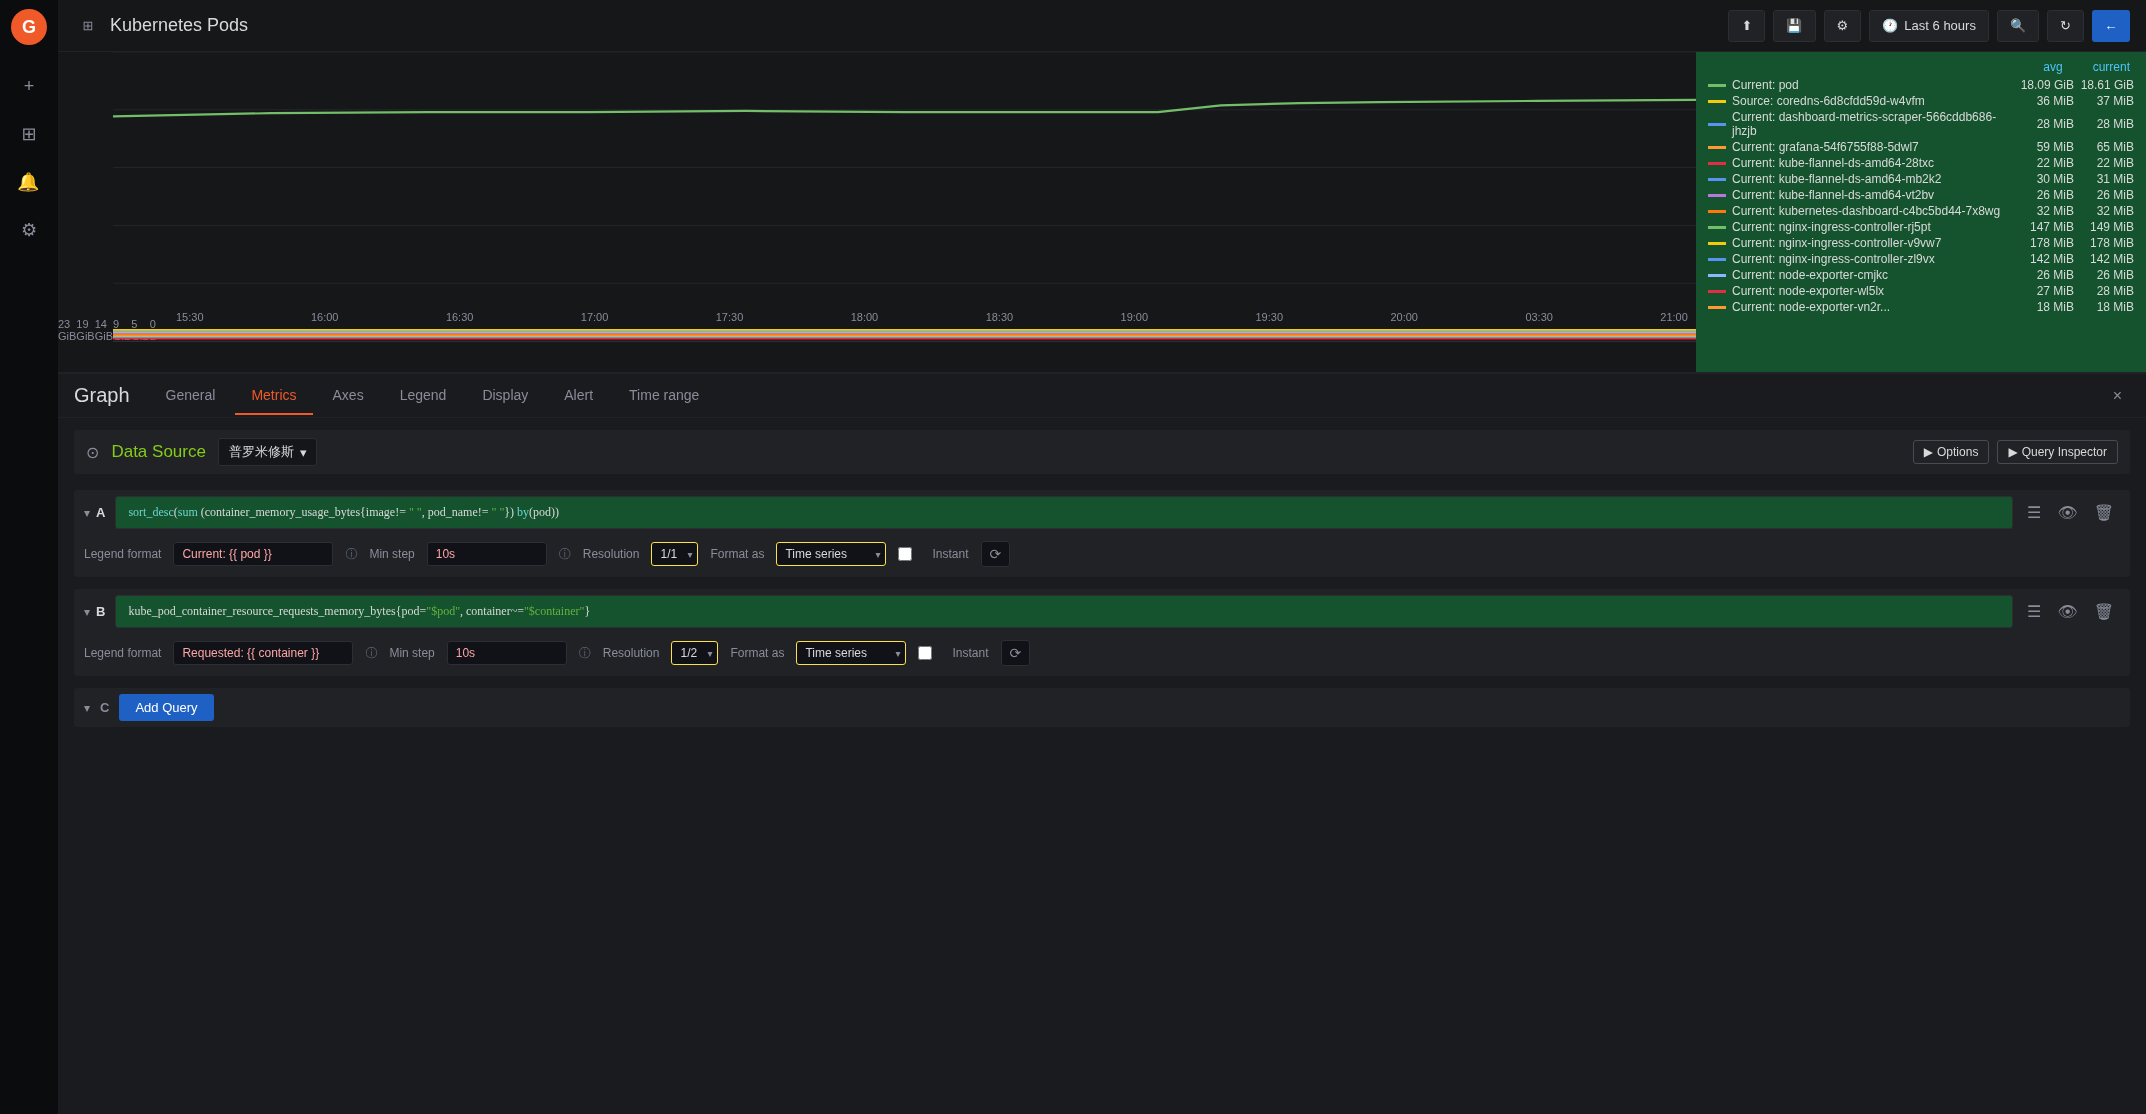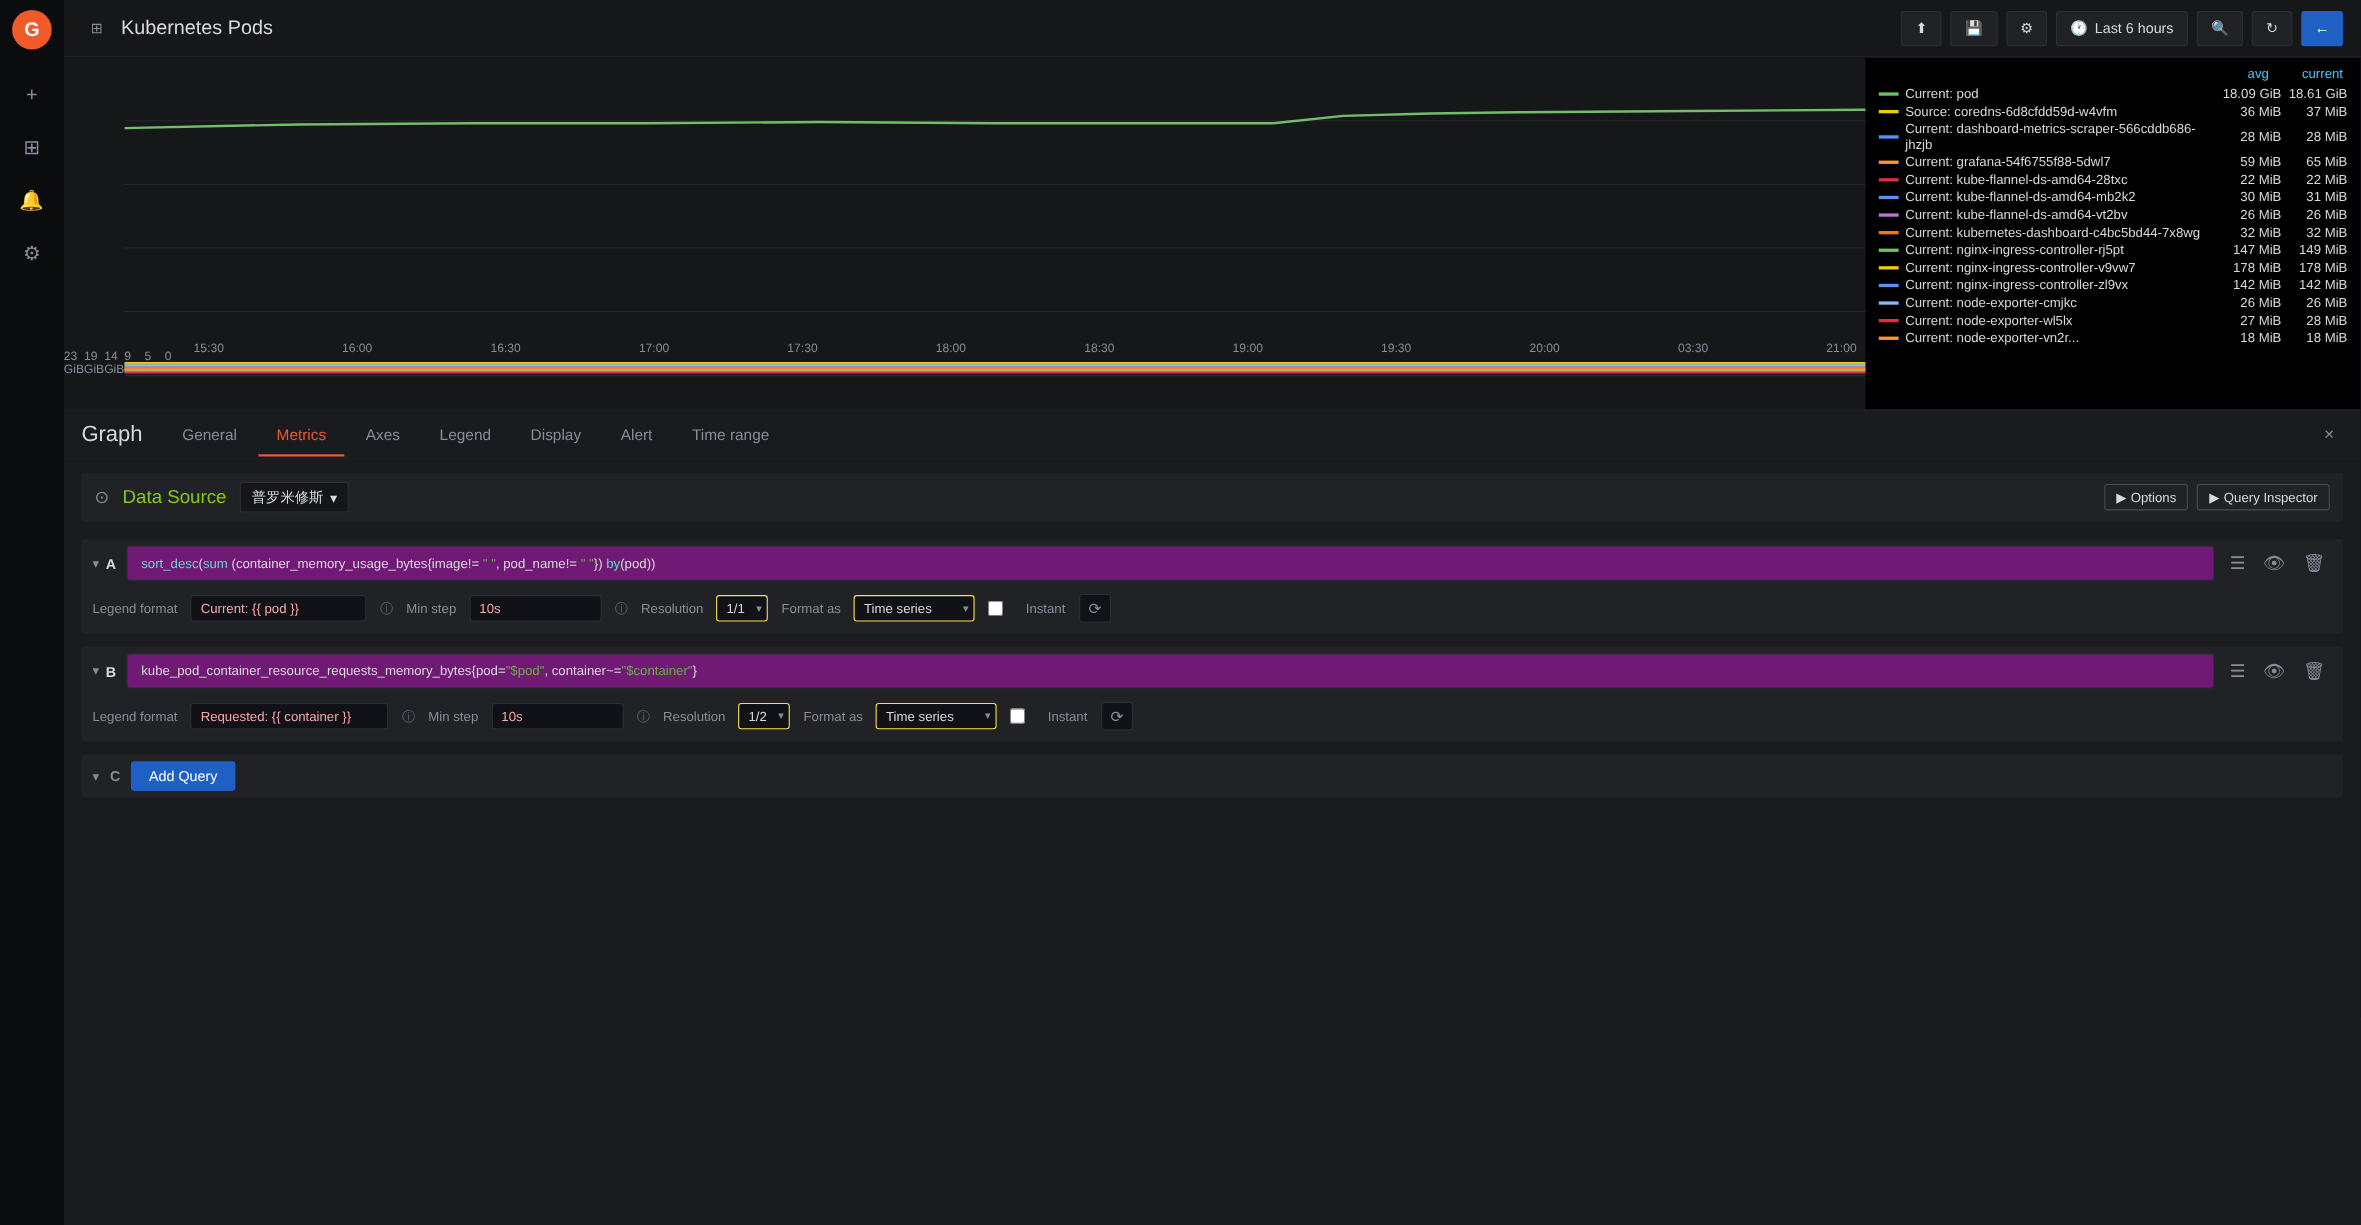--- a/index.html
+++ b/index.html
@@ -63,21 +63,21 @@
       position: absolute; left: 55px; right: 0; bottom: 0; height: 30px;
       display: flex; justify-content: space-between; align-items: flex-start;
       padding: 0 8px; font-size: 11px; color: #898d9a;
     }
     .chart-line-svg {
       position: absolute; left: 0; right: 0; top: 0; bottom: 0; width: 100%; height: 100%;
     }
 
     
     .legend-panel {
-      width: 450px; background: #000000; padding: 8px 12px; overflow-y: auto;
+      width: 450px; background: #14532d; padding: 8px 12px; overflow-y: auto;
       font-size: 12px; flex-shrink: 0;
     }
     .legend-header {
       display: flex; justify-content: flex-end; gap: 30px;
       color: #4fc3f7; font-size: 12px; margin-bottom: 4px; padding-right: 4px;
     }
     .legend-item {
       display: flex; align-items: center; margin: 2px 0; cursor: pointer;
     }
     .legend-color {
@@ -141,22 +141,22 @@
     .query-block-header {
       display: flex; align-items: center; padding: 6px 10px;
     }
     .query-collapse-btn {
       color: #898d9a; cursor: pointer; margin-right: 6px; font-size: 12px;
     }
     .query-label {
       font-weight: 600; color: #d8d9da; font-size: 13px; margin-right: 10px;
     }
     .query-text {
-      flex: 1; font-family: Liberation Sans, sans-serif; font-size: 12px;
-      background: #701a75; border: 1px solid #2c2e33; border-radius: 3px;
+      flex: 1; font-family: Liberation Serif, serif; font-size: 12px;
+      background: #14532d; border: 1px solid #2c2e33; border-radius: 3px;
       padding: 8px 12px; color: #d8d9da; cursor: text;
     }
     .query-actions { display: flex; gap: 4px; margin-left: 8px; }
     .query-action-btn {
       background: none; border: none; color: #898d9a; cursor: pointer;
       font-size: 16px; padding: 4px 6px;
     }
 
     .query-options-row {
       display: flex; align-items: center; padding: 6px 10px 10px 10px;

